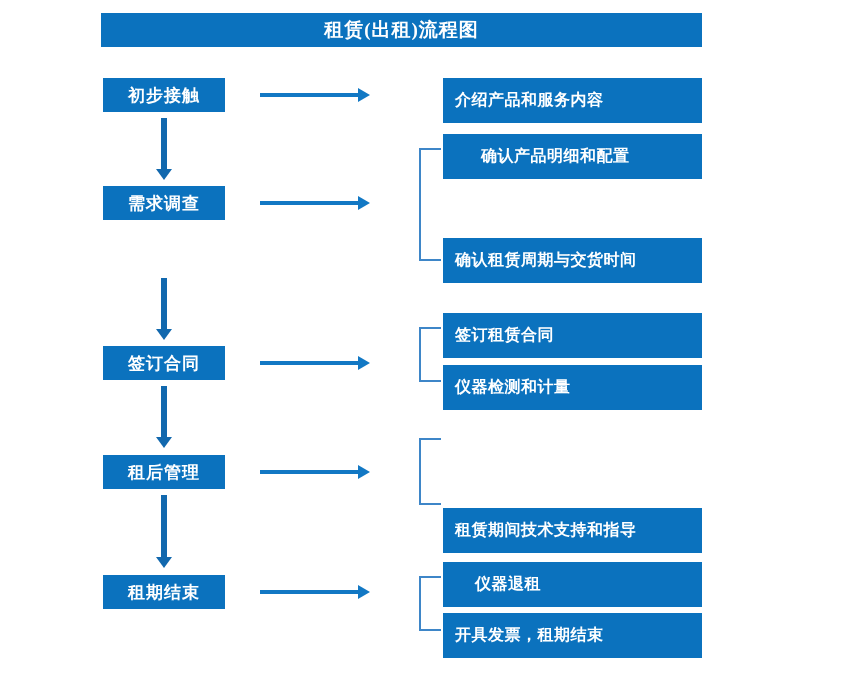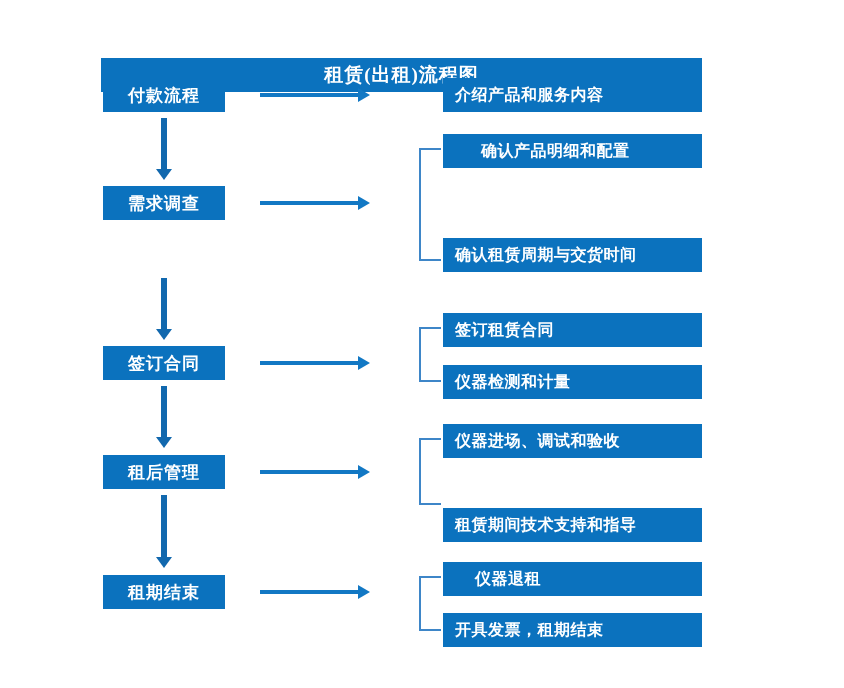--- a/index.html
+++ b/index.html
@@ -26,21 +26,20 @@
     width: 601px;
     height: 34px;
     background: #0B72BE;
     color: #ffffff;
     display: flex;
     align-items: center;
     justify-content: center;
     font-size: 19px;
     font-weight: bold;
     letter-spacing: 1px;
-    margin-top: 45px;
   }
 
   
   .stage-box {
     position: absolute;
     left: 103px;
     width: 122px;
     height: 34px;
     background: #0B72BE;
     color: #ffffff;
@@ -50,21 +49,21 @@
     font-size: 17px;
     font-weight: bold;
     letter-spacing: 1px;
   }
 
   
   .detail-box {
     position: absolute;
     left: 443px;
     width: 259px;
-    height: 34px;
+    height: 45px;
     background: #0B72BE;
     color: #ffffff;
     display: flex;
     align-items: center;
     justify-content: flex-start;
     padding-left: 12px;
     box-sizing: border-box;
     font-size: 16px;
     font-weight: bold;
     letter-spacing: 0.5px;
@@ -128,21 +127,21 @@
     pointer-events: none;
   }
 </style>
 </head>
 <body>
 
 <div id="canvas">
 
   <div class="title-bar">租赁(出租)流程图</div>
 
-  <div class="stage-box" style="top:78px;">付款流程</div>
+  <div class="stage-box" style="top:78px;">初步接触</div>
   <div class="h-arrow" style="left:260px; top:88px; width:110px;">
     <div class="shaft" style="width:98px;"></div>
     <div class="head" style="left:98px;"></div>
   </div>
   <div class="detail-box" style="top:78px;">介绍产品和服务内容</div>
 
   <div class="v-arrow" style="left:156px; top:118px; height:62px;">
     <div class="shaft" style="height:51px;"></div>
     <div class="head" style="top:51px;"></div>
   </div>
@@ -177,21 +176,20 @@
     <div class="head" style="top:51px;"></div>
   </div>
 
   <div class="stage-box" style="top:455px;">租后管理</div>
   <div class="h-arrow" style="left:260px; top:465px; width:110px;">
     <div class="shaft" style="width:98px;"></div>
     <div class="head" style="left:98px;"></div>
   </div>
 
   <div class="bracket" style="top:438px; height:67px;"></div>
-  <div class="detail-box" style="top:424px;">仪器进场、调试和验收</div>
   <div class="detail-box" style="top:508px;">租赁期间技术支持和指导</div>
 
   <div class="v-arrow" style="left:156px; top:495px; height:73px;">
     <div class="shaft" style="height:62px;"></div>
     <div class="head" style="top:62px;"></div>
   </div>
 
   <div class="stage-box" style="top:575px;">租期结束</div>
   <div class="h-arrow" style="left:260px; top:585px; width:110px;">
     <div class="shaft" style="width:98px;"></div>

